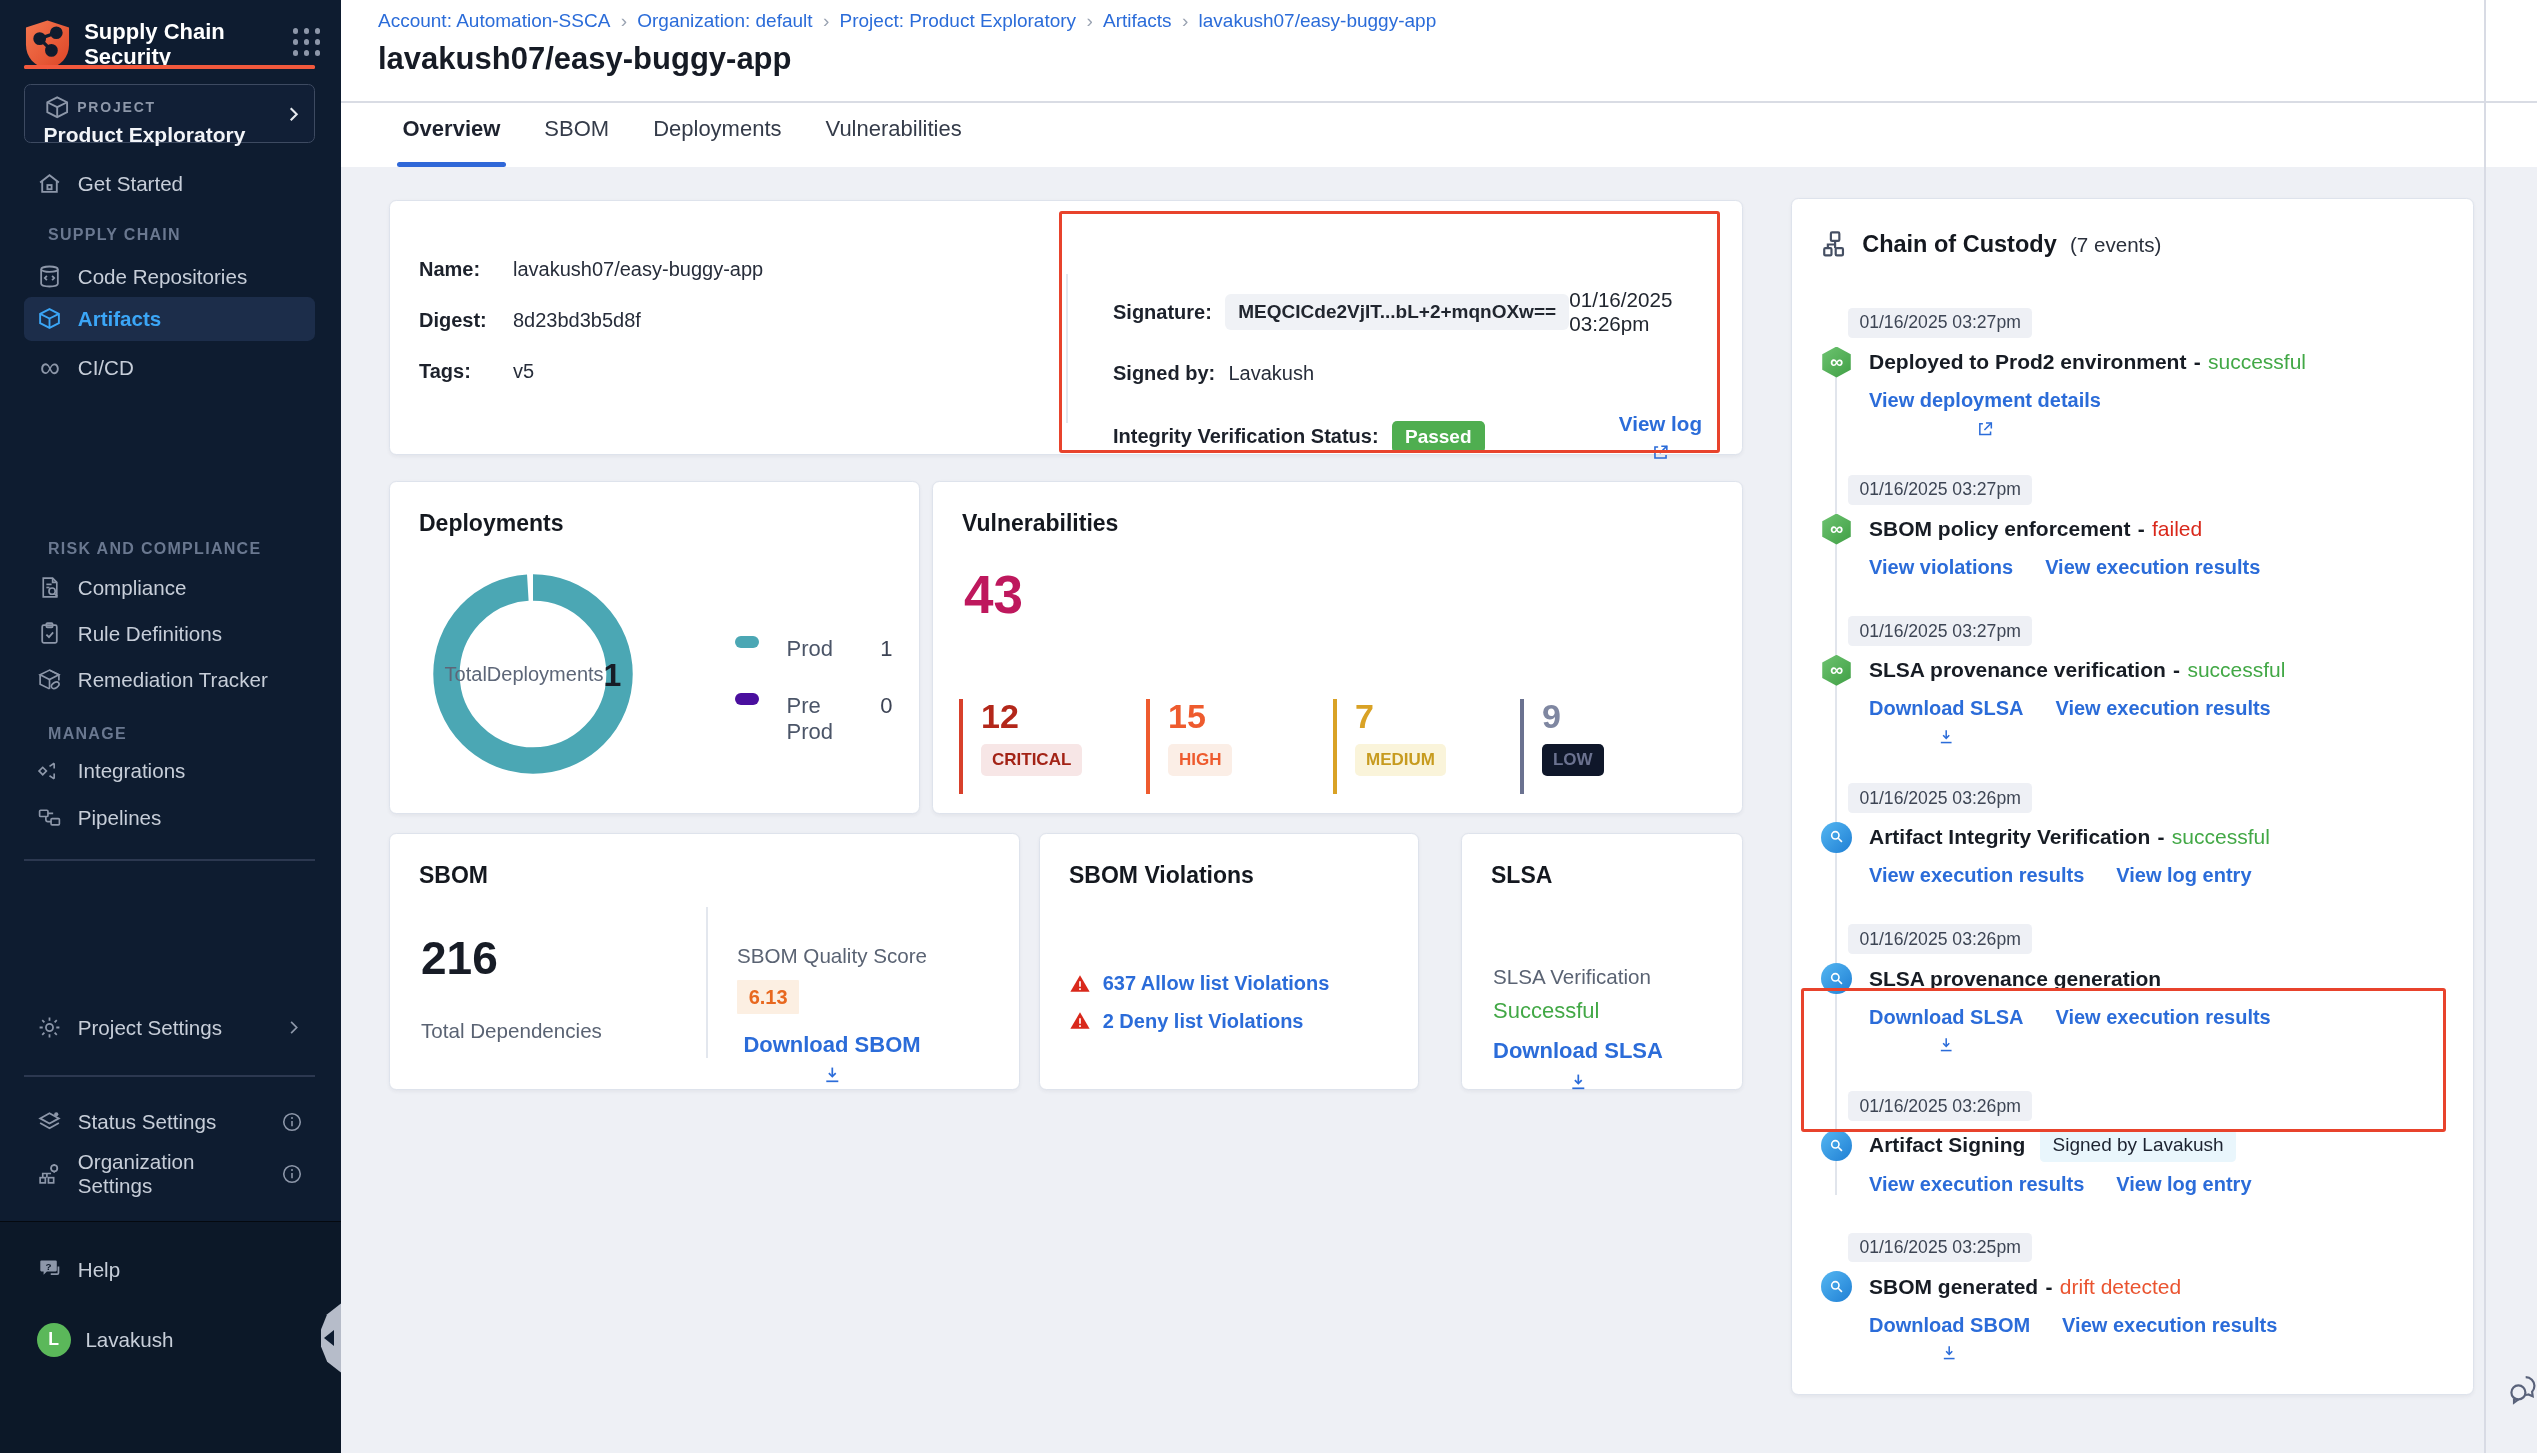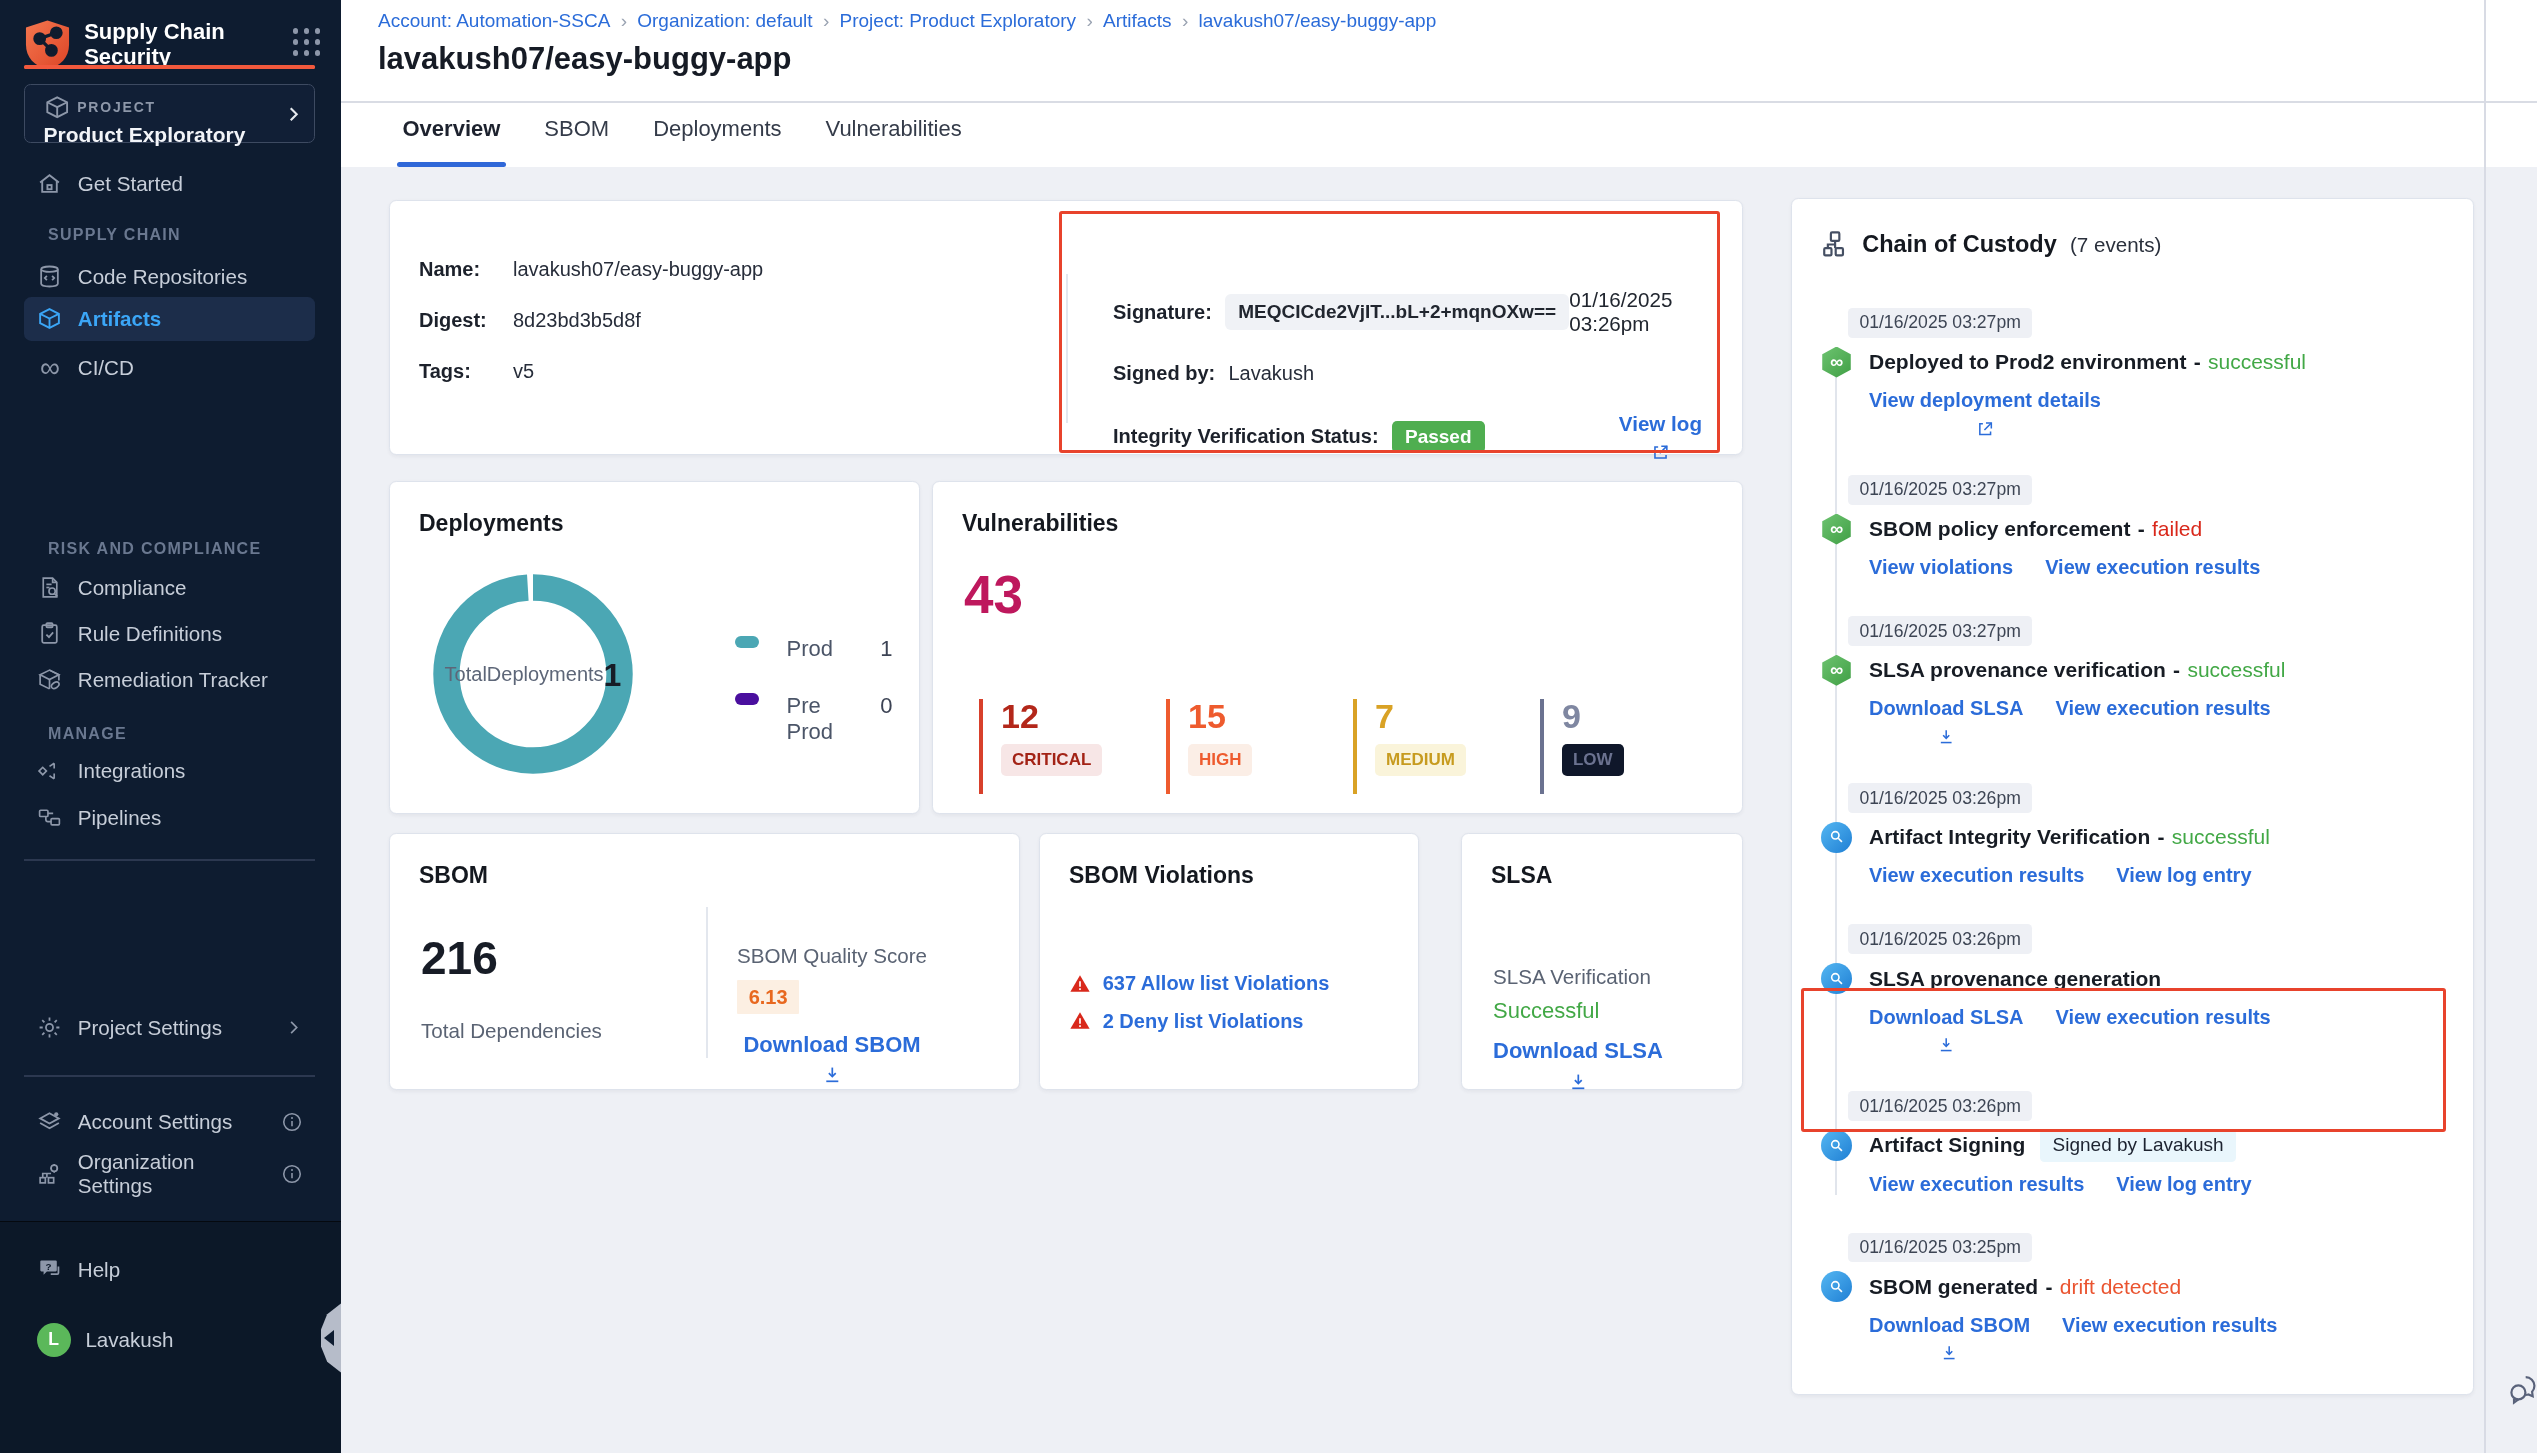--- a/index.html
+++ b/index.html
@@ -79,21 +79,21 @@
   .legend-label { color:#4b5568; }
   .legend-val { margin-left:auto; color:#3c4354; }
 
   
   #card-vuln { left:591px; top:481px; width:811px; height:333px; padding:28px 29px; }
   .vuln-total { position:absolute; left:31px; top:82px; font-size:53px; font-weight:bold; color:#be185d; }
   .sev-row { position:absolute; left:26.4px; top:217px; display:flex; }
   .sev-item { width:187px; border-left:4.4px solid; padding-left:17.6px; height:95px; }
   .sev-count { font-size:34px; font-weight:bold; line-height:35px; }
   .sev-badge { display:inline-block; margin-top:10.3px; font-size:17px; font-weight:bold; border-radius:5.1px; padding:5.9px 11px; }
-  .sev-critical { border-color:#d8402b;margin-left:20px; } .sev-critical .sev-count{ color:#b3271a; } .sev-critical .sev-badge{ background:#f7e6e6; color:#a32316; }
+  .sev-critical { border-color:#d8402b; } .sev-critical .sev-count{ color:#b3271a; } .sev-critical .sev-badge{ background:#f7e6e6; color:#a32316; }
   .sev-high { border-color:#ee5b2e; } .sev-high .sev-count{ color:#ee5b2e; } .sev-high .sev-badge{ background:#fbeee6; color:#ee5b2e; }
   .sev-medium { border-color:#d9a225; } .sev-medium .sev-count{ color:#d9a225; } .sev-medium .sev-badge{ background:#faf4da; color:#c79b1f; }
   .sev-low { border-color:#6b7290; } .sev-low .sev-count{ color:#7f87a1; } .sev-low .sev-badge{ background:#0f172a; color:#6b7290; }
 
   
   #card-sbom { left:48px; top:833px; width:631px; height:257px; padding:28px 29px; }
   .sbom-total { position:absolute; left:31px; top:97px; font-size:46px; font-weight:bold; color:#171c26; }
   .sbom-total-label { position:absolute; left:31px; top:185px; font-size:20.6px; color:#5a6373; }
   .sbom-vdiv { position:absolute; left:316px; top:73px; height:151px; width:1.5px; background:#e3e7ee; }
   .sbom-right { position:absolute; left:347px; top:110px; }
@@ -314,21 +314,21 @@
     <div class="sb-divider" style="top:1075px;"></div>
 
     <div class="nav-item" style="top:1101px;">
       <span class="nav-icon">
         <svg width="25" height="25" viewBox="0 0 24 24" fill="none" stroke="#8d97a9" stroke-width="1.7">
             <path d="M12 4 L21 9 L12 14 L3 9 Z"></path>
             <path d="M3 13.5 l9 5 9-5"></path>
             <circle cx="18.5" cy="5" r="2" fill="#8d97a9" stroke="none"></circle>
           </svg>
       </span>
-      <span>Account Settings</span>
+      <span>Status Settings</span>
       <span class="nav-right">
         <svg width="22" height="22" viewBox="0 0 24 24" fill="none" stroke="#8d97a9" stroke-width="1.7">
             <circle cx="12" cy="12" r="9"></circle>
             <line x1="12" y1="11" x2="12" y2="16.5"></line>
             <circle cx="12" cy="7.6" r="1.1" fill="#8d97a9" stroke="none"></circle>
           </svg>
       </span>
     </div>
     <div class="nav-item" style="top:1153px;">
       <span class="nav-icon">

